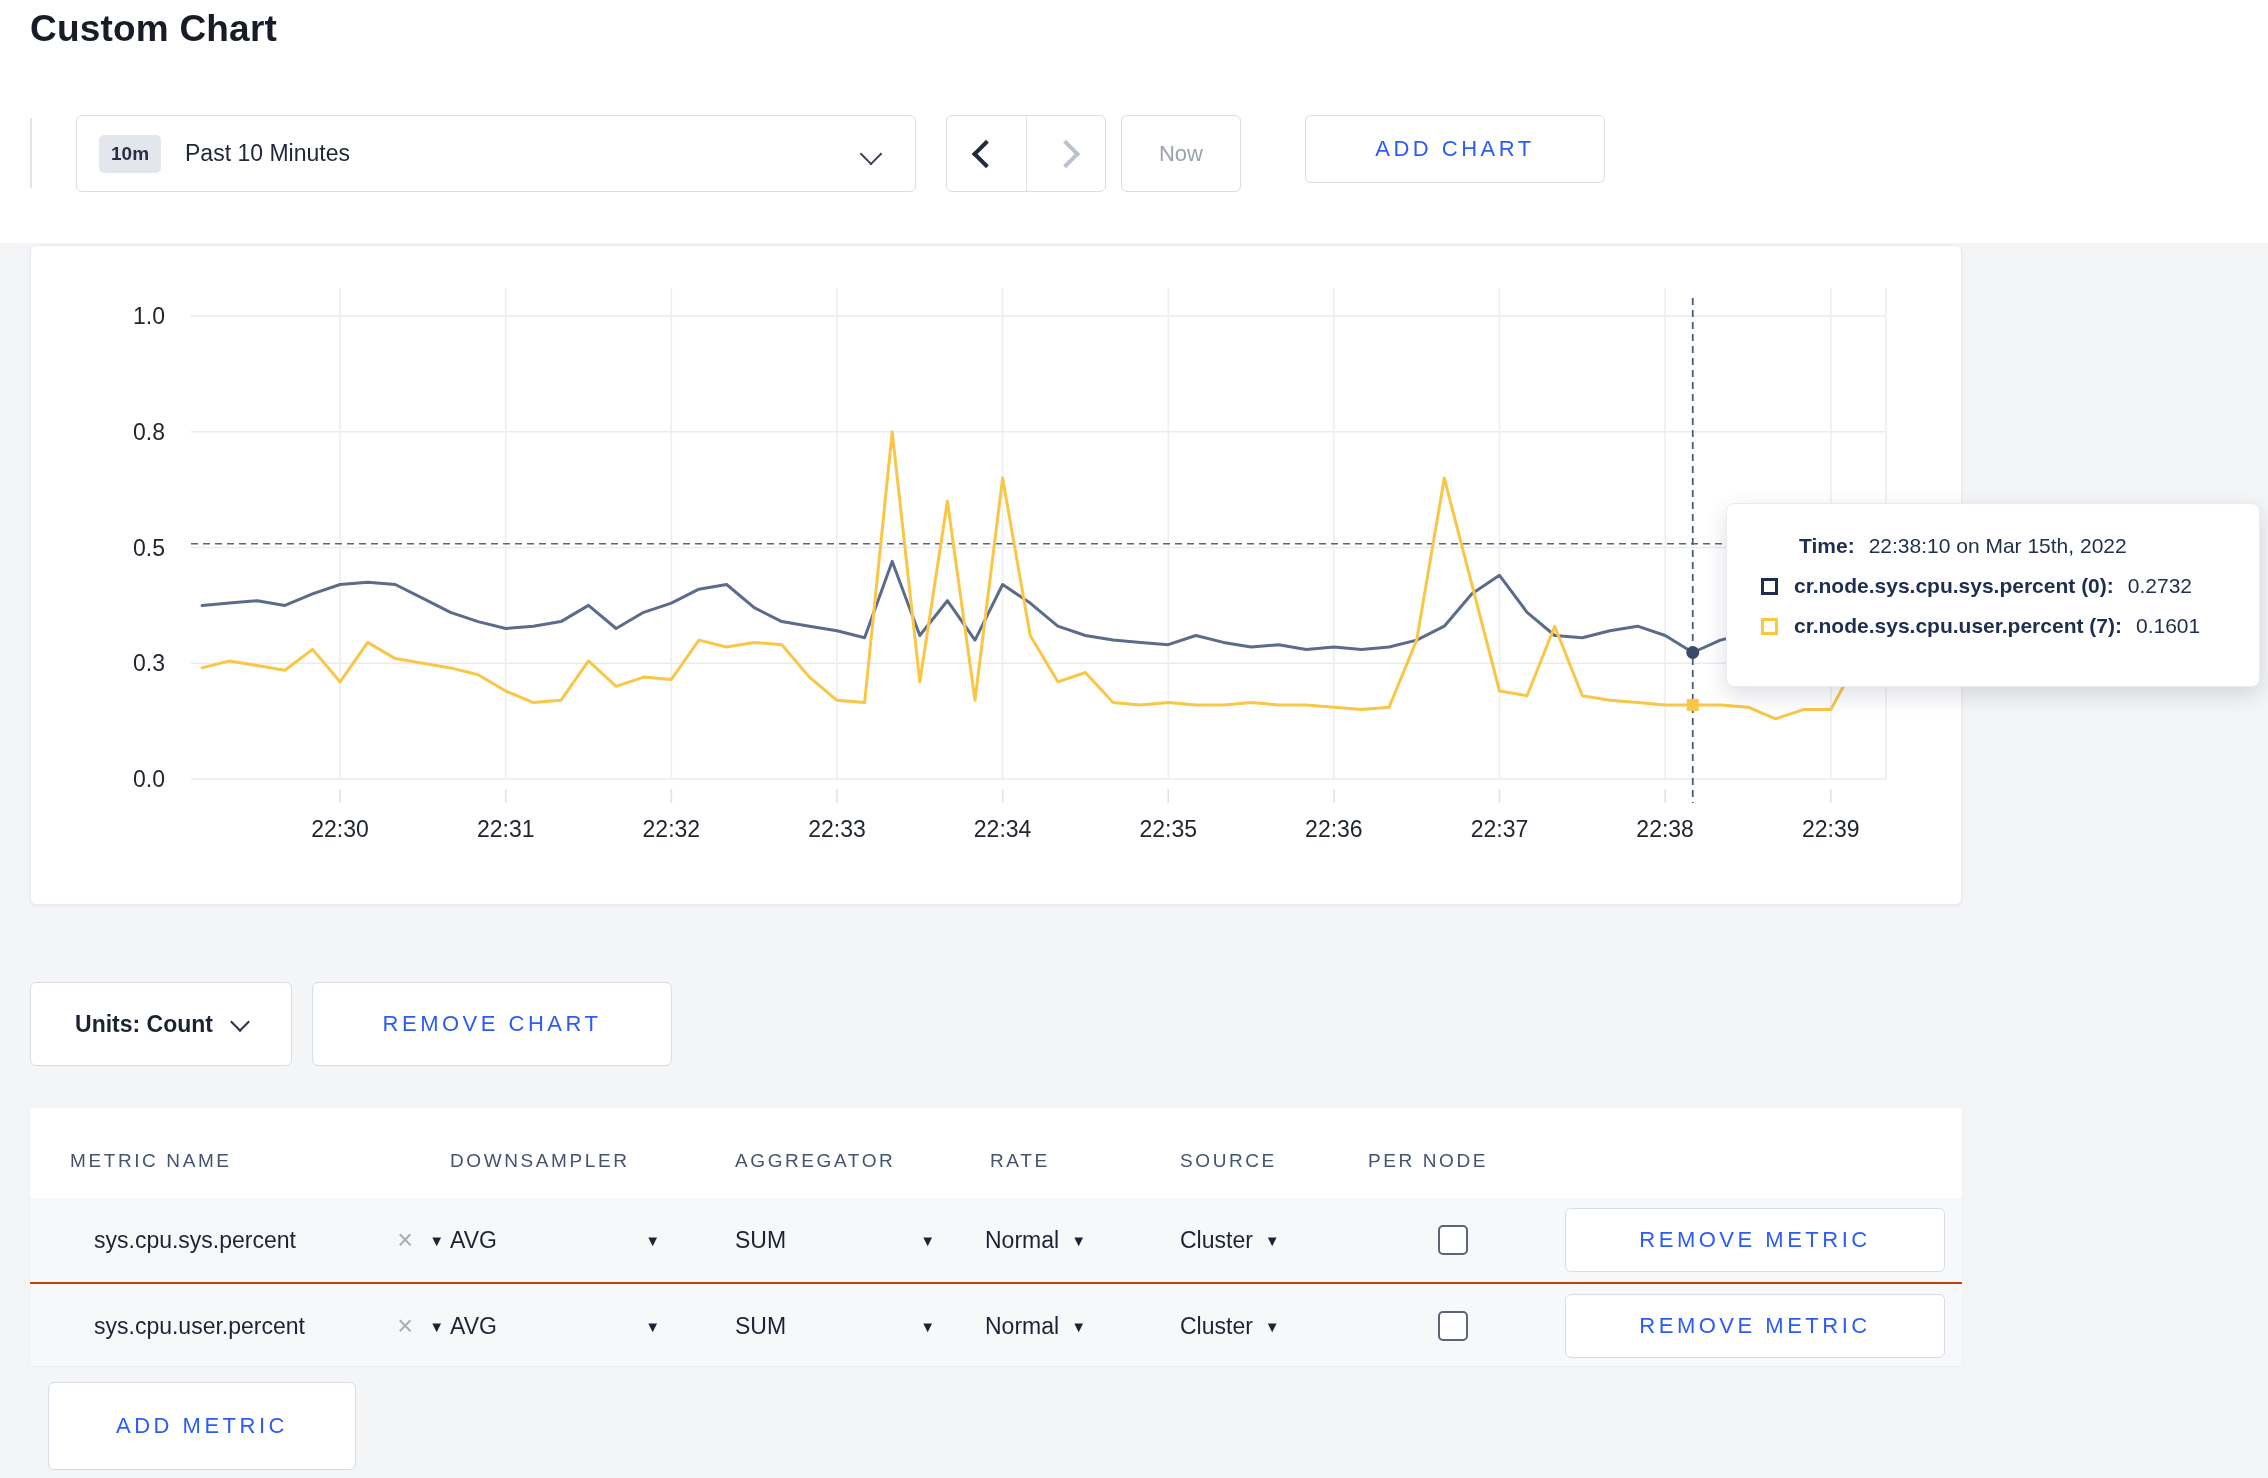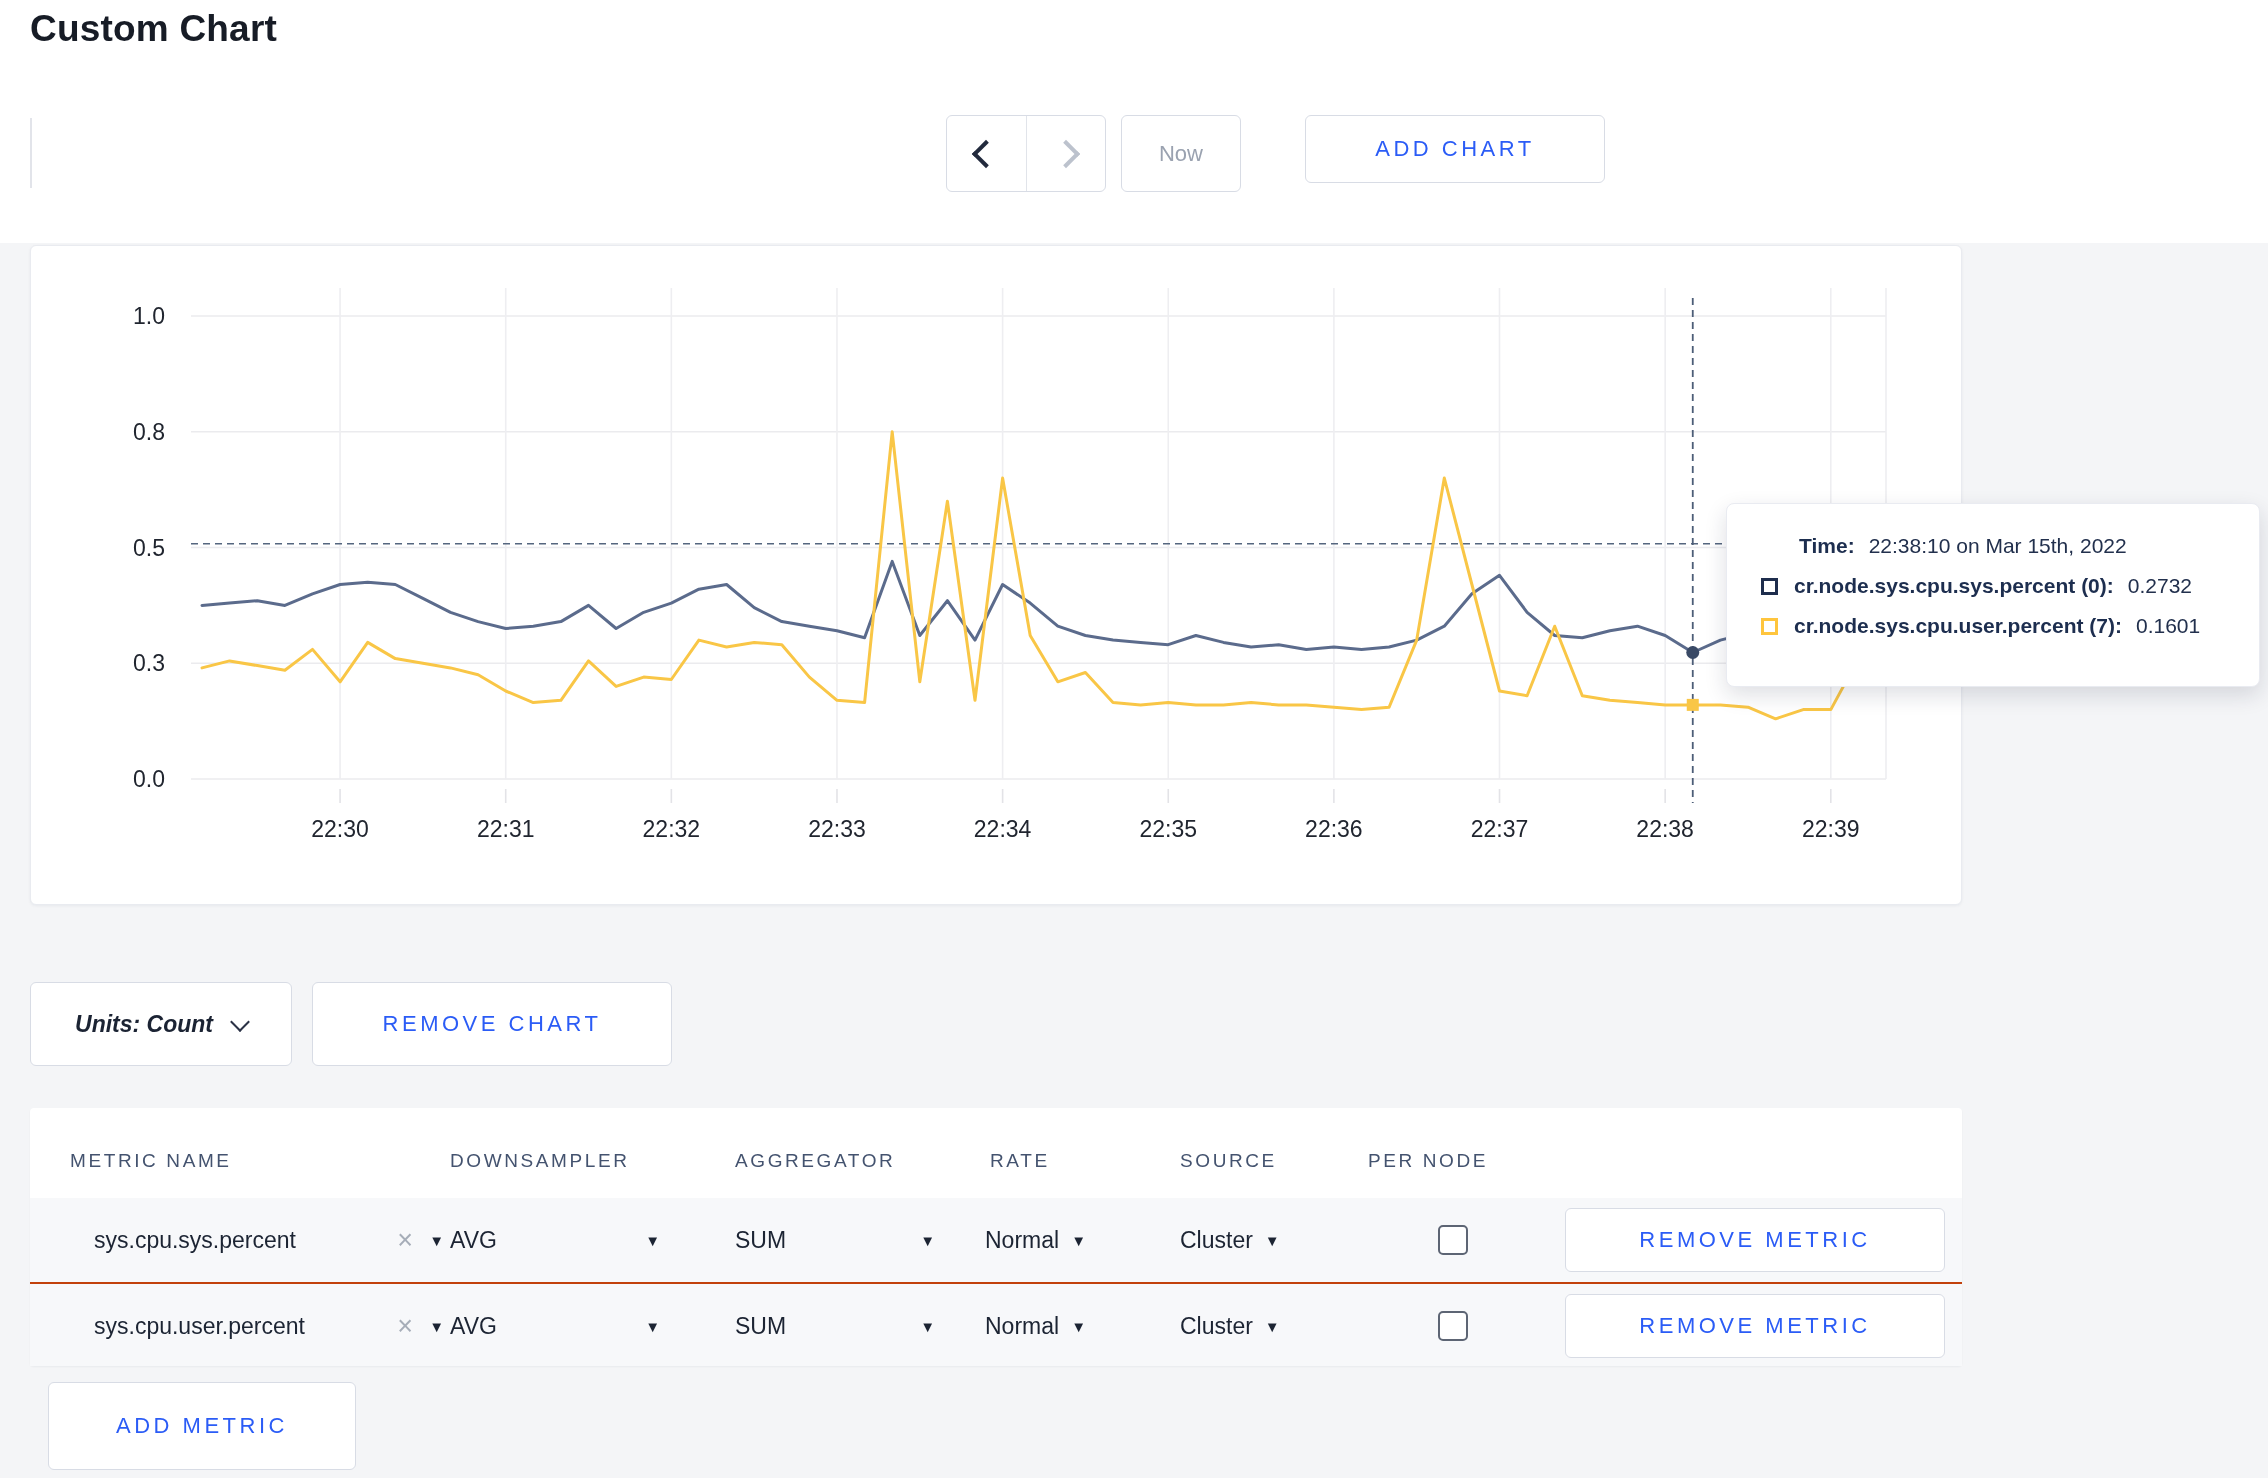--- a/index.html
+++ b/index.html
@@ -47,21 +47,21 @@
     position:absolute; left:1726px; top:503px; width:534px; height:184px; z-index:6;
     background:#fff; border:1px solid #e9ebf1; border-radius:8px;
     box-shadow:0 8px 22px rgba(20,30,55,.14); padding:30px 0 0 34px; font-size:21px;
   }
   .tip-row { display:flex; align-items:center; margin-bottom:16px; white-space:nowrap; }
   .tip-row.time { padding-left:38px; }
   .swatch { width:17px; height:17px; border:3px solid #000; margin-right:16px; flex:0 0 auto; background:#fff; }
   .tip-label { font-weight:700; color:#1d2e4f; margin-right:14px; }
   .tip-value { color:#22304d; }
 
-  .units-btn { position:absolute; left:30px; top:982px; width:262px; height:84px; gap:20px; font-size:23px; font-weight:700; color:#1b2333;font-style:italic; }
+  .units-btn { position:absolute; left:30px; top:982px; width:262px; height:84px; gap:20px; font-size:23px; font-weight:700; color:#1b2333; }
   .units-btn .chev-down { border-width:0 2px 2px 0; padding:6px; border-color:#2b3246; margin-top:-4px; }
   .remove-chart-btn { position:absolute; left:312px; top:982px; width:360px; height:84px; }
 
   .table-card { position:absolute; left:30px; top:1108px; width:1932px; height:258px; background:#fff; border-radius:4px; box-shadow:0 1px 2px rgba(25,35,60,.05); }
   .th { position:absolute; top:42px; font-size:19px; letter-spacing:2.6px; color:#44536f; font-weight:500; }
   .th.c1 { left:40px; }  .th.c2 { left:420px; } .th.c3 { left:705px; }
   .th.c4 { left:960px; } .th.c5 { left:1150px; } .th.c6 { left:1338px; }
 
   .metric-row { position:absolute; left:0; width:1932px; height:84px; background:#f7f8fa; }
   .metric-row.r0 { top:90px; }
@@ -83,20 +83,25 @@
 </style>
 </head>
 <body>
 
 <div id="app">
 
   <div class="header-band">
     <div class="page-title">Custom Chart</div>
     <div class="toolbar-divider"></div>
 
+    <div class="time-select">
+      <span class="time-badge">10m</span>
+      <span class="time-label">Past 10 Minutes</span>
+      <span class="chev chev-down"></span>
+    </div>
 
     <div class="nav-arrows">
       <div class="arrow-btn left">
         <span class="chev chev-left"></span>
       </div>
       <div class="arrow-btn right">
         <span class="chev chev-right"></span>
       </div>
     </div>
 

